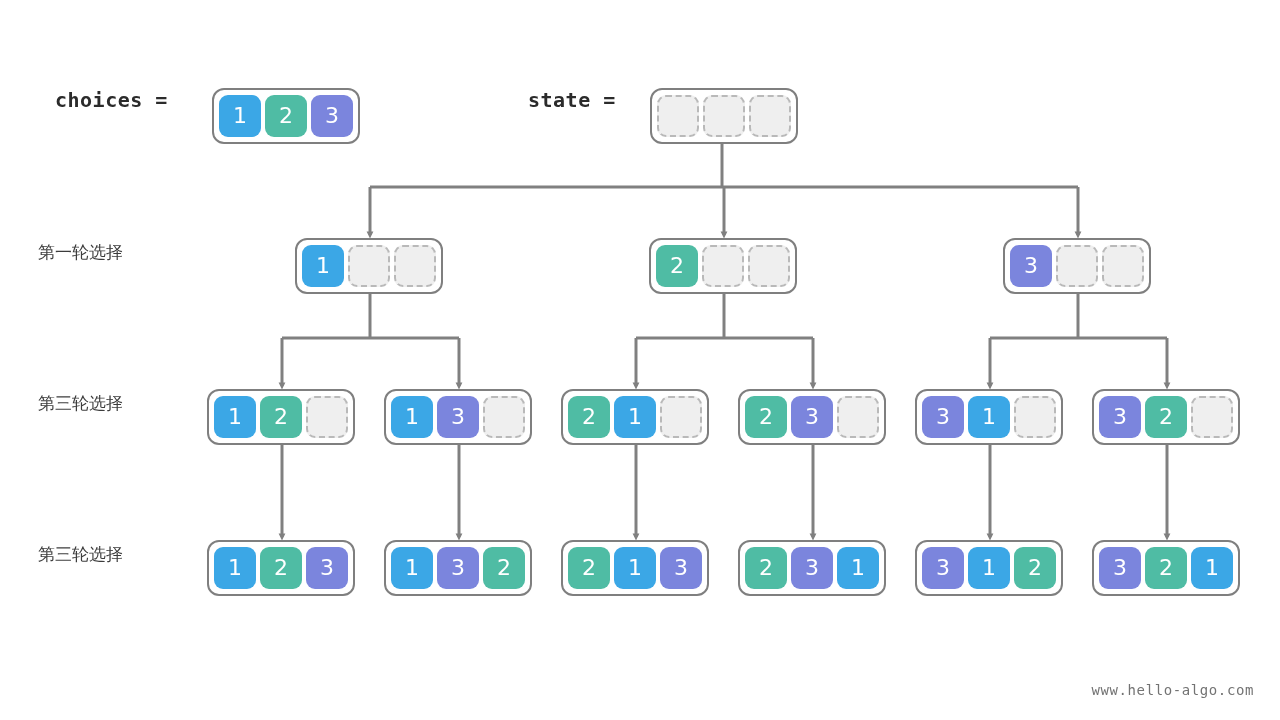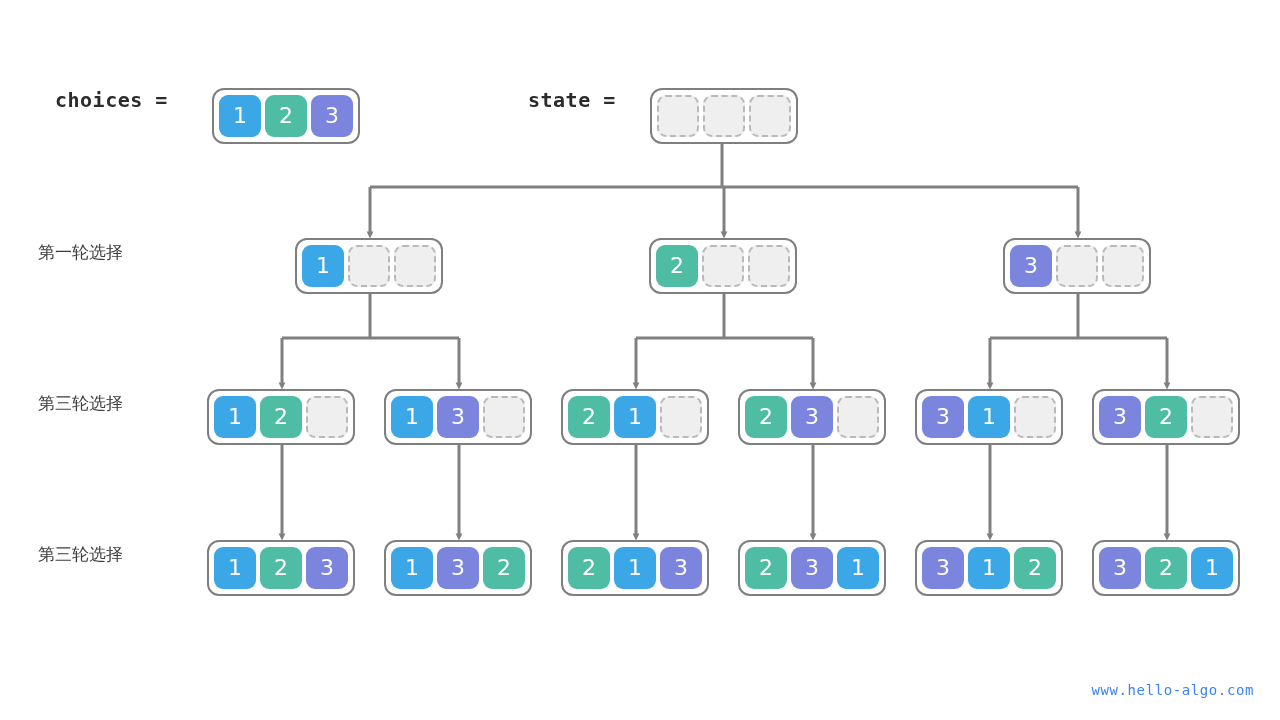--- a/index.html
+++ b/index.html
@@ -91,21 +91,21 @@
   }
 
   
   #watermark {
     position: absolute;
     right: 26px;
     bottom: 22px;
     z-index: 3;
     font-family: "DejaVu Sans Mono", "Liberation Mono", monospace;
     font-size: 14px;
-    color: #3b82f6;
+    color: #737373;
     letter-spacing: 0.6px;
     white-space: nowrap;
   }
 </style>
 </head>
 <body>
 
 <div id="canvas">
 
   <svg id="wires" viewBox="0 0 1280 720" xmlns="http://www.w3.org/2000/svg">

